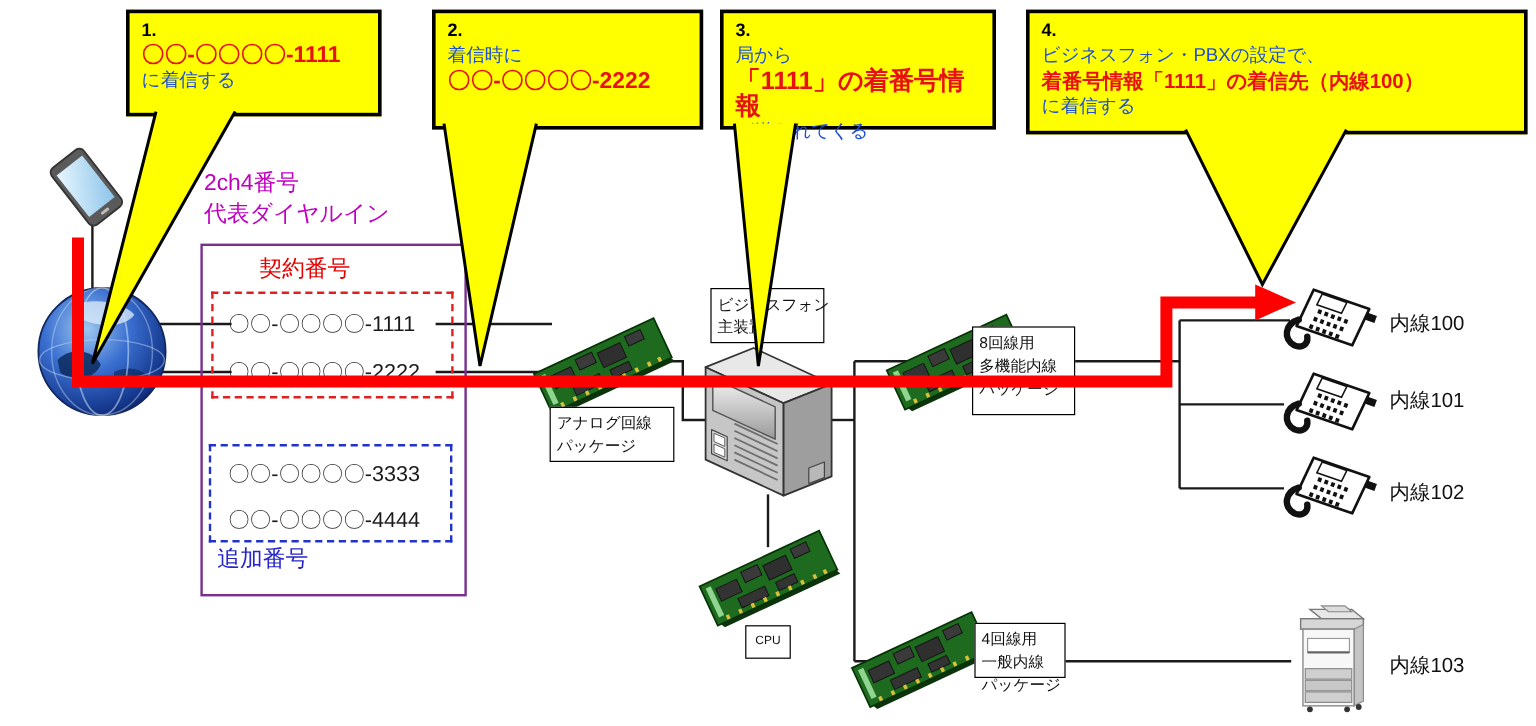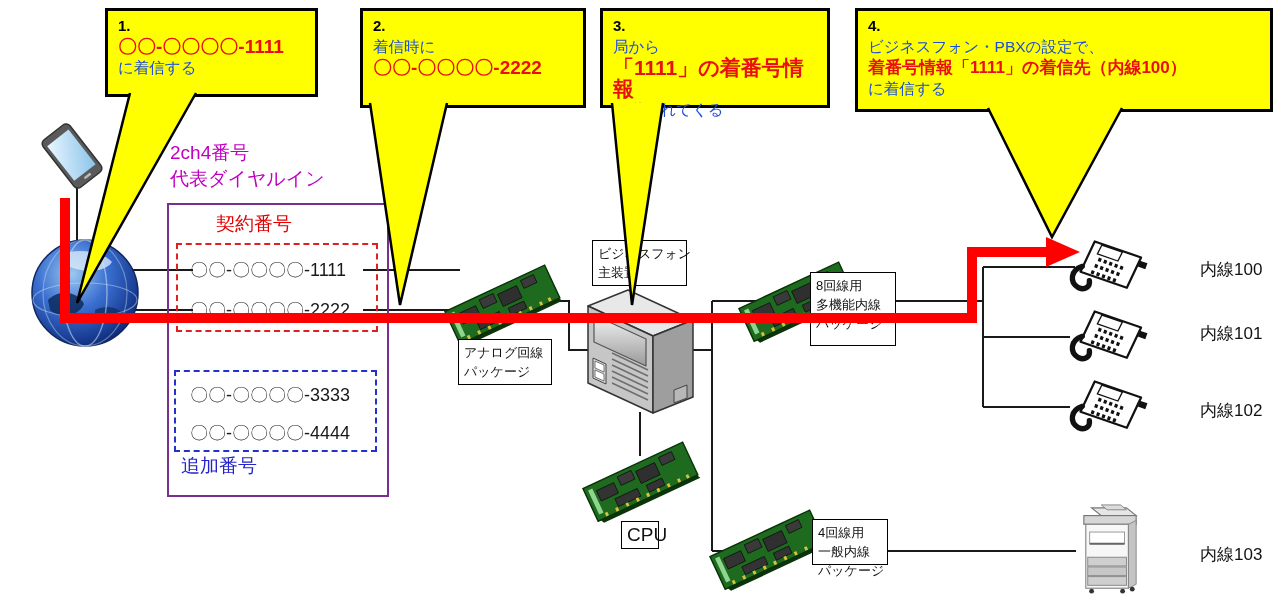--- a/index.html
+++ b/index.html
@@ -24,21 +24,21 @@
             border:2px dashed #e02020;box-sizing:border-box;z-index:2;}
   .dash-blue{position:absolute;left:174px;top:370px;width:203px;height:82px;
              border:2px dashed #2233cc;box-sizing:border-box;z-index:2;}
   .numtext{position:absolute;font-size:18px;color:#1a1a1a;z-index:3;white-space:nowrap;}
   .addl-label{position:absolute;left:181px;top:453px;color:#2424c8;font-size:19px;z-index:2;}
 
   
   .labelbox{position:absolute;background:#fff;border:1.5px solid #000;box-sizing:border-box;
             font-size:13px;line-height:19px;color:#111;padding:3px 5px;z-index:4;white-space:nowrap;}
 
-  .extlabel{position:absolute;font-size:17px;color:#111;z-index:4;white-space:nowrap;margin-left:42px;}
+  .extlabel{position:absolute;font-size:17px;color:#111;z-index:4;white-space:nowrap;}
 </style>
 </head>
 <body>
 
 <div class="stage">
 
   <svg class="layer" style="z-index:1">
     <g stroke="#1a1a1a" stroke-width="2" fill="none">
       <line x1="90" y1="270" x2="193" y2="270"></line>
       <line x1="363" y1="270" x2="460" y2="270"></line>
@@ -192,30 +192,30 @@
     <use href="#deskphone" x="1068" y="306" width="82" height="59"></use>
     <use href="#deskphone" x="1068" y="376" width="82" height="59"></use>
 
     <use href="#copier" x="1072" y="503" width="76" height="92"></use>
   </svg>
 
   <div class="labelbox" style="left:592px;top:240px;width:95px;height:46px">
     <div>ビジネスフォン</div>
     <div>主装置</div>
   </div>
-  <div class="labelbox" style="left:458px;top:339px;width:94px;height:46px">
+  <div class="labelbox" style="left:458px;top:339px;width:104px;height:46px">
     <div>アナログ回線</div>
     <div>パッケージ</div>
   </div>
   <div class="labelbox" style="left:810px;top:272px;width:86px;height:74px">
     <div>8回線用</div>
     <div>多機能内線</div>
     <div>パッケージ</div>
   </div>
-  <div class="labelbox" style="left:621px;top:521px;width:38px;height:28px;text-align:center;font-size:19px">CPU</div>
+  <div class="labelbox" style="left:621px;top:521px;width:38px;height:28px;text-align:center;font-size:10px">CPU</div>
   <div class="labelbox" style="left:812px;top:519px;width:76px;height:46px">
     <div>4回線用</div>
     <div>一般内線</div>
     <div>パッケージ</div>
   </div>
 
   <div class="extlabel" style="left:1158px;top:258px">内線100</div>
   <div class="extlabel" style="left:1158px;top:322px">内線101</div>
   <div class="extlabel" style="left:1158px;top:399px">内線102</div>
   <div class="extlabel" style="left:1158px;top:543px">内線103</div>

